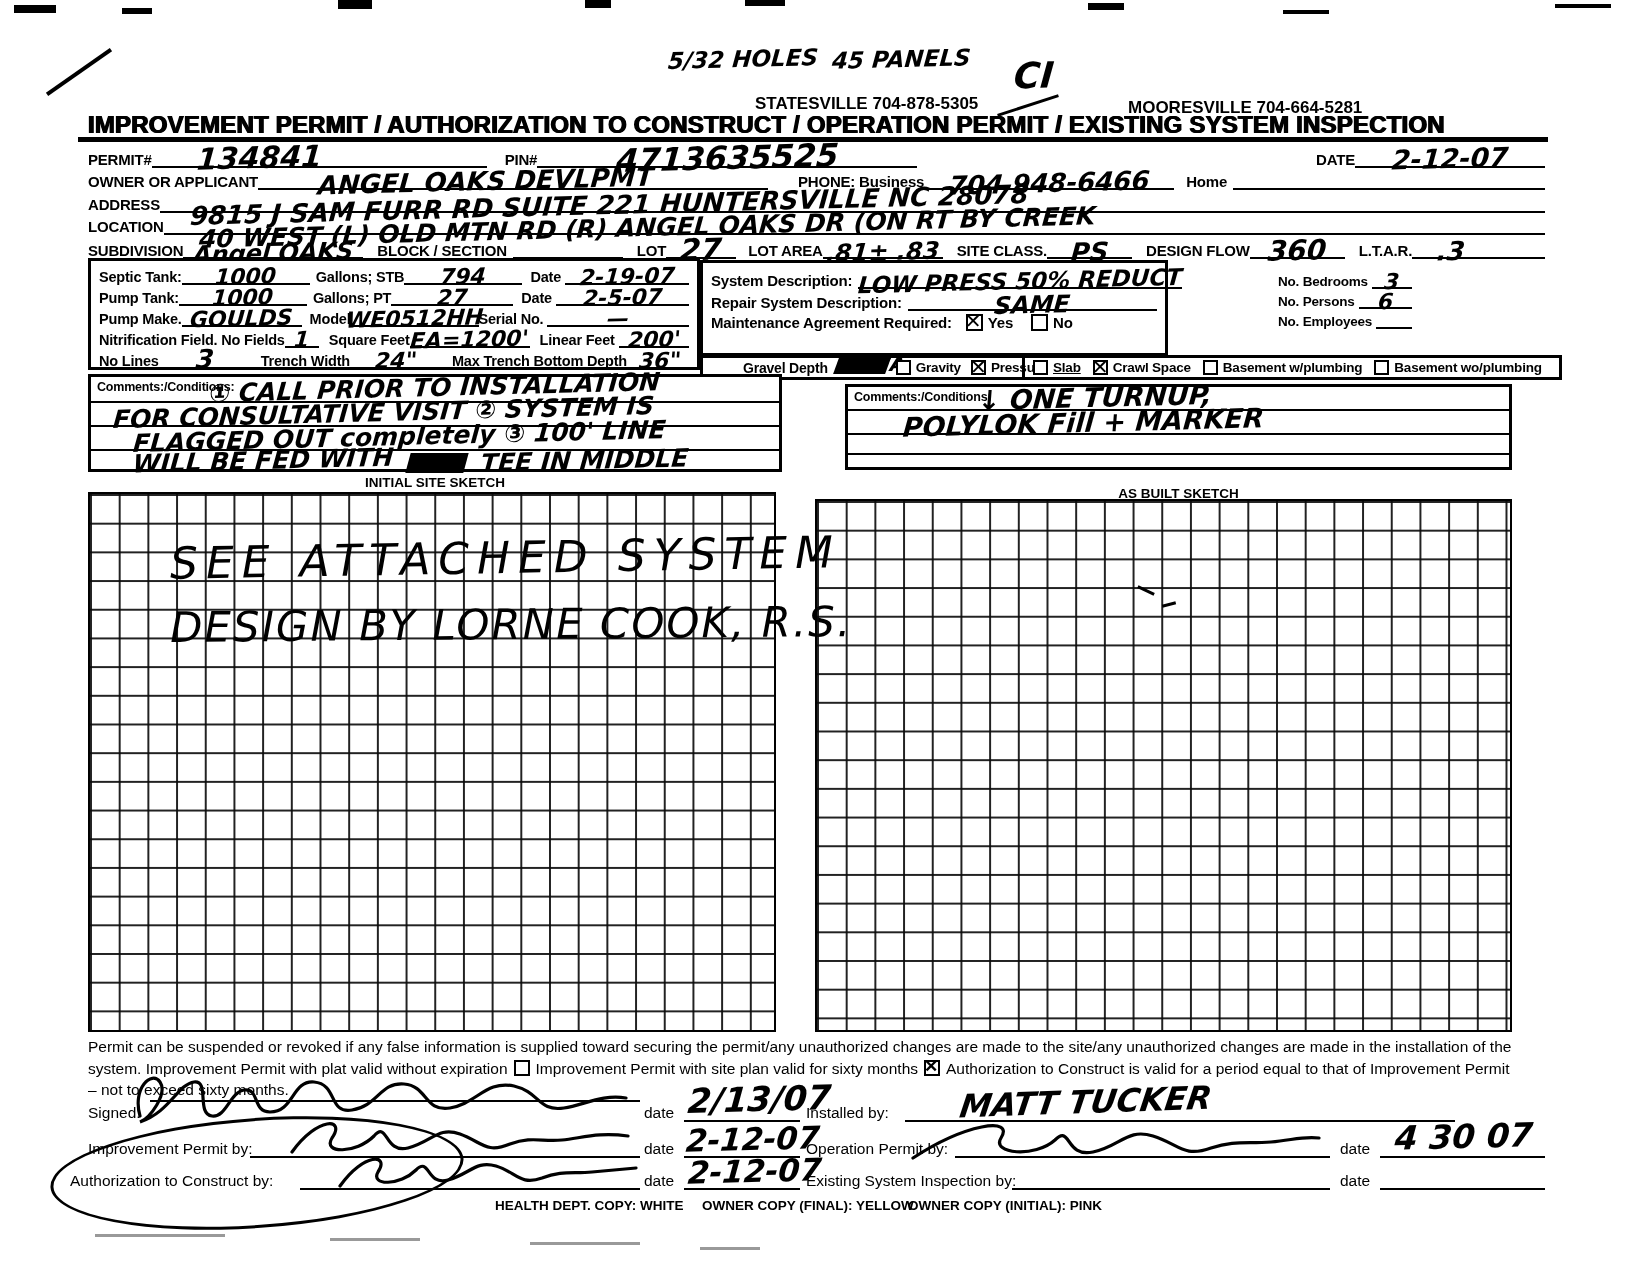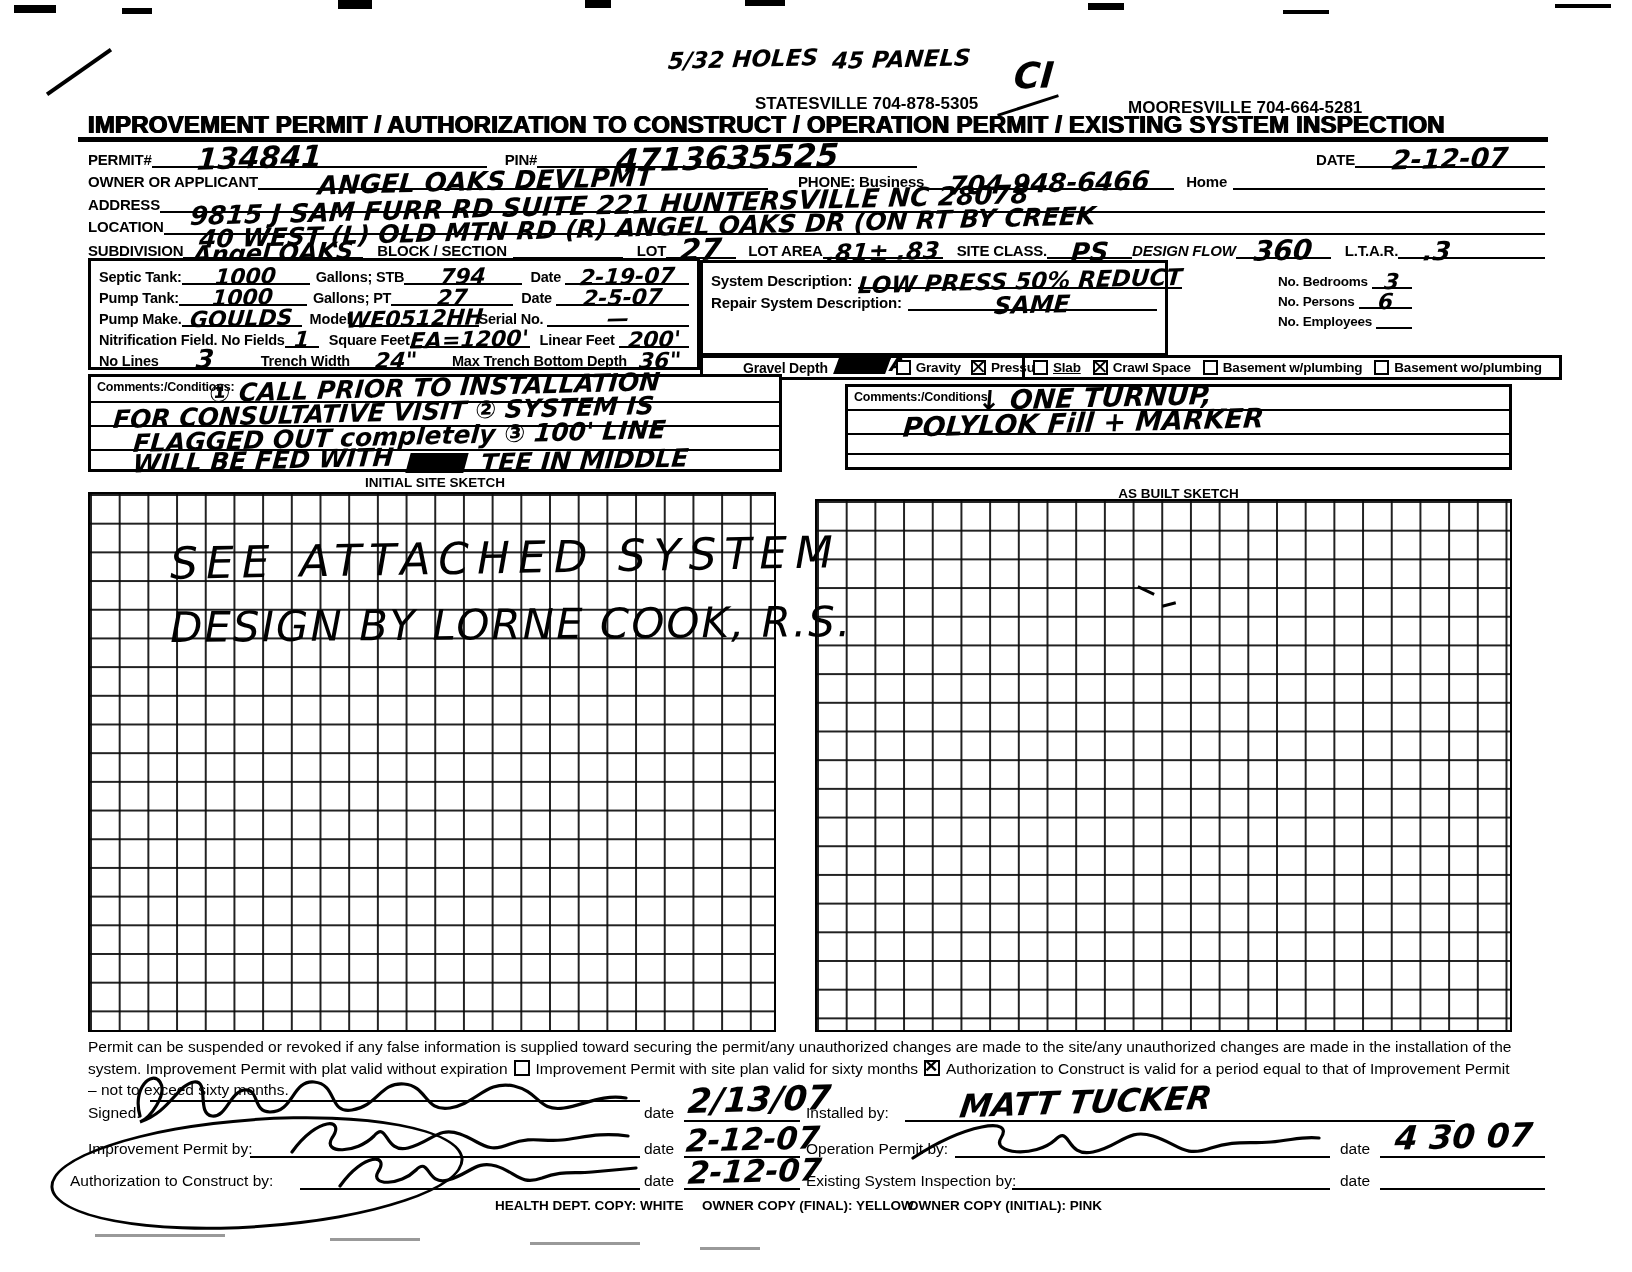--- a/index.html
+++ b/index.html
@@ -127,21 +127,21 @@
       <span class="hw" style="font-size:30px;margin-bottom:-8px;">27</span>
       </span>
     <span class="lb" style="margin-left:12px;font-weight:600;">LOT AREA</span>
     <span class="u" style="width:120px;">
       <span class="hw" style="font-size:24px;margin-bottom:-7px;">.81± .83</span>
       </span>
     <span class="lb" style="margin-left:14px;font-weight:700;">SITE CLASS.</span>
     <span class="u" style="width:85px;">
       <span class="hw" style="font-size:26px;margin-bottom:-8px;">PS</span>
       </span>
-    <span class="lb" style="font-weight:600;font-style:italic;">DESIGN FLOW</span>
+    <span class="lb" style="margin-left:14px;font-weight:600;">DESIGN FLOW</span>
     <span class="u" style="width:95px;">
       <span class="hw" style="font-size:28px;margin-bottom:-8px;">360</span>
       </span>
     <span class="lb" style="margin-left:14px;font-weight:600;">L.T.A.R.</span>
     <span class="u" style="flex:1;justify-content:flex-start;padding-left:25px;">
       <span class="hw" style="font-size:26px;margin-bottom:-7px;">.3</span>
       </span>
   </div>
 
   <div class="box" style="left:88px;top:258px;width:612px;height:112px;padding:3px 8px;">
@@ -222,20 +222,27 @@
       <span class="lb">System Description:</span>
       <span class="u" style="flex:1;margin-left:6px;">
         <span class="hw" style="font-size:23px;margin-bottom:-6px;">LOW PRESS 50% REDUCT</span>
         </span>
     </div>
     <div class="brow" style="font-size:15px;height:22px;">
       <span class="lb">Repair System Description:</span>
       <span class="u" style="flex:1;margin-left:6px;">
         <span class="hw" style="font-size:24px;margin-bottom:-8px;">SAME</span>
         </span>
+    </div>
+    <div class="brow" style="font-size:15px;height:22px;align-items:center;">
+      <span class="lb">Maintenance Agreement Required:</span>
+      <span class="cb checked-slot checked" style="margin-left:14px;"></span>
+      <span class="lb" style="font-weight:600;">Yes</span>
+      <span class="cb" style="margin-left:18px;"></span>
+      <span class="lb" style="font-weight:600;">No</span>
     </div>
   </div>
 
   <div style="position:absolute;left:1278px;top:269px;width:134px;">
     <div class="brow" style="height:20px;">
         <span class="lb" style="font-weight:700;font-size:13.5px;">No. Bedrooms</span>
         <span class="u" style="flex:1;margin-left:4px;min-height:16px;">
           <span class="hw" style="font-size:22px;margin-bottom:-6px;">3</span>
         </span>
       </div>

